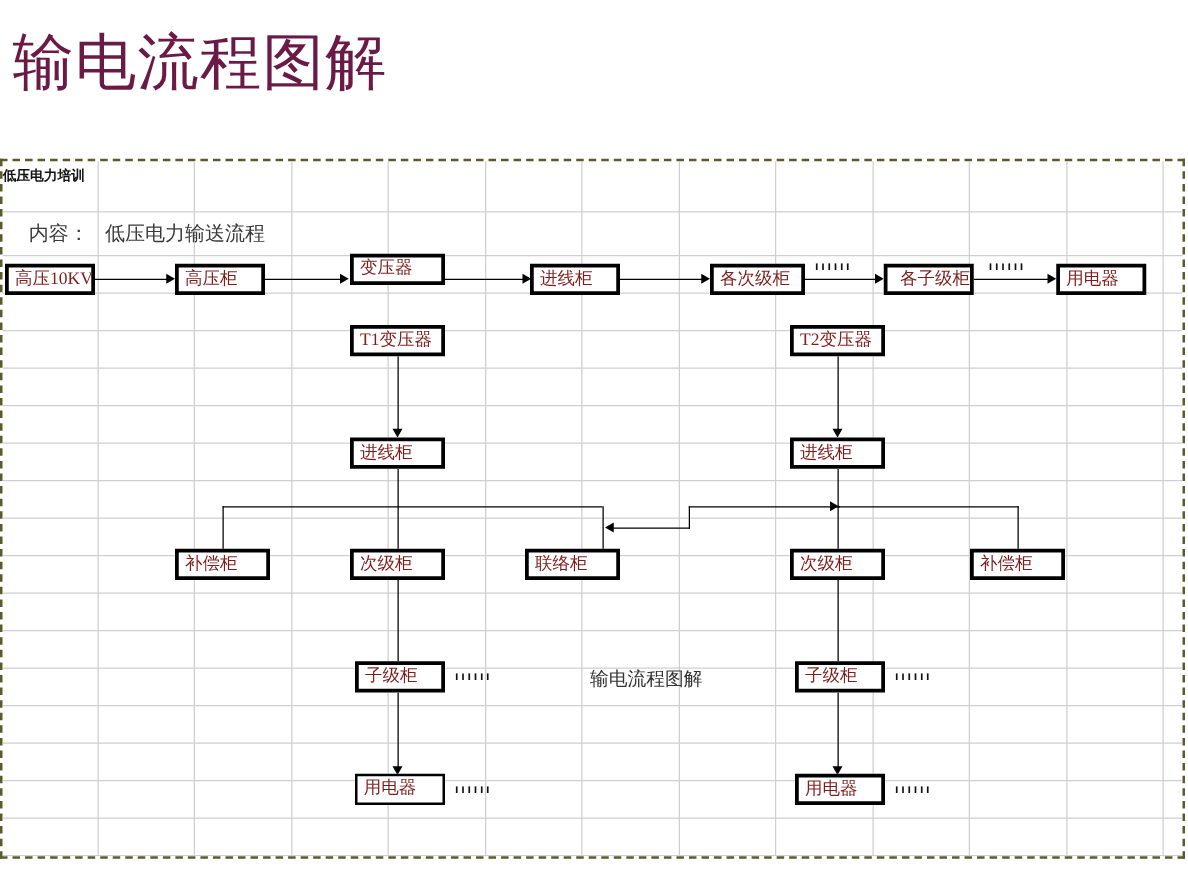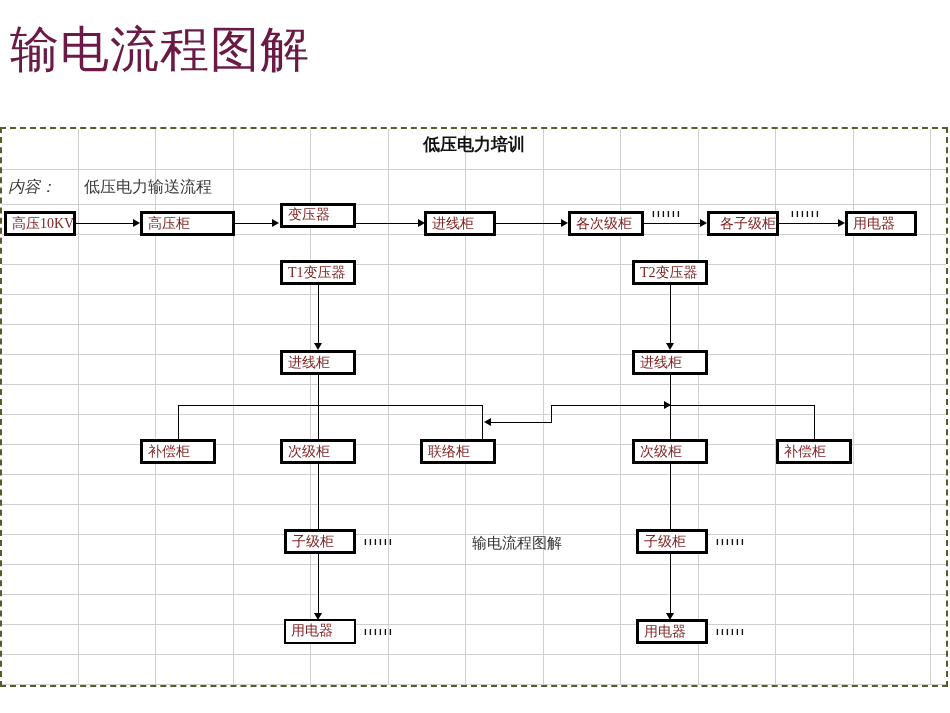--- a/index.html
+++ b/index.html
@@ -25,23 +25,23 @@
     box-sizing:border-box;
   }
   #sheet-inner{position:absolute;left:0;top:0;width:100%;height:100%;overflow:hidden;}
 
   
   .gl-v{position:absolute;top:0;bottom:0;width:1px;background:#cfcfcf;}
   .gl-h{position:absolute;left:0;right:0;height:1px;background:#cfcfcf;}
 
   
   #sheet-title{
-    position:absolute;left:0;right:0;top:4px;text-align:center;
-    font-family:"Liberation Serif","DejaVu Serif",serif;
-    font-weight:bold;font-size:17px;color:#121212;
+    position:absolute;left:0;right:0;top:4px;
+    font-family:"Liberation Serif","DejaVu Serif",serif;
+    font-weight:bold;font-size:11px;color:#121212;
   }
 
   
   .cell-text{
     position:absolute;
     font-family:"Liberation Serif","DejaVu Serif",serif;
     font-size:16px;color:#3a3a3a;white-space:nowrap;
   }
   #lbl-content{left:6px;top:182px;}
   #lbl-content-value{left:80px;top:182px;}
@@ -122,29 +122,29 @@
       <div class="gl-h" style="top:375px;"></div>
       <div class="gl-h" style="top:405px;"></div>
       <div class="gl-h" style="top:435px;"></div>
       <div class="gl-h" style="top:465px;"></div>
       <div class="gl-h" style="top:495px;"></div>
       <div class="gl-h" style="top:525px;"></div>
       <div class="gl-h" style="top:555px;"></div>
 
       <div id="sheet-title">低压电力培训</div>
 
-      <div class="cell-text" id="lbl-content" style="top:48px;left:6px;font-style:italic;">内容：</div>
+      <div class="cell-text" id="lbl-content" style="top:48px;left:21px;">内容：</div>
       <div class="cell-text" id="lbl-content-value" style="top:48px;left:82px;">低压电力输送流程</div>
 
       <div class="node" style="left:2px;top:82px;width:72px;">高压10KV</div>
 
       <div class="hline" style="left:74px;top:94px;width:61px;"></div>
       <div class="arrow-r" style="left:131px;top:90px;"></div>
 
-      <div class="node" style="left:138px;top:82px;width:95px;">高压柜</div>
+      <div class="node" style="left:138px;top:82px;width:72px;">高压柜</div>
 
       <div class="hline" style="left:210px;top:94px;width:62px;"></div>
       <div class="arrow-r" style="left:270px;top:90px;"></div>
 
       <div class="node" style="left:278px;top:74px;width:76px;font-family:Liberation Mono, monospace;">变压器</div>
 
       <div class="hline" style="left:354px;top:94px;width:64px;"></div>
       <div class="arrow-r" style="left:416px;top:90px;"></div>
 
       <div class="node" style="left:422px;top:82px;width:72px;">进线柜</div>

